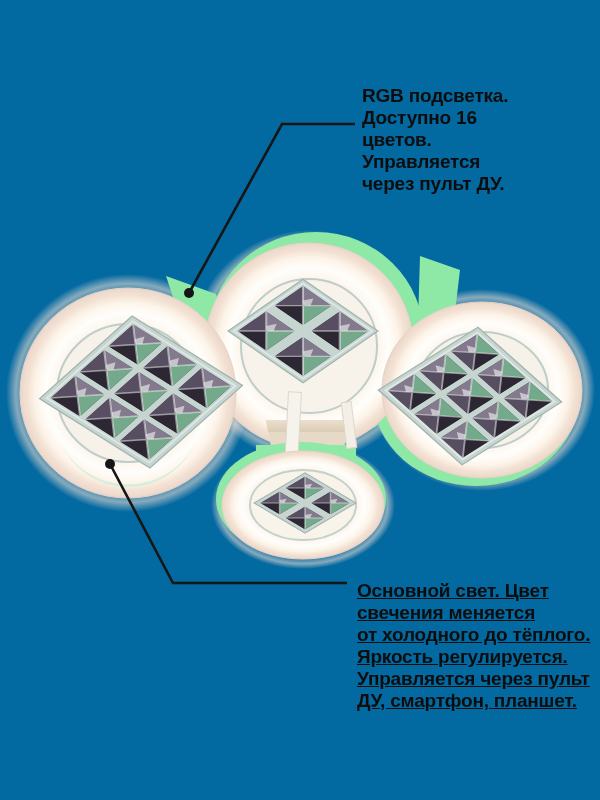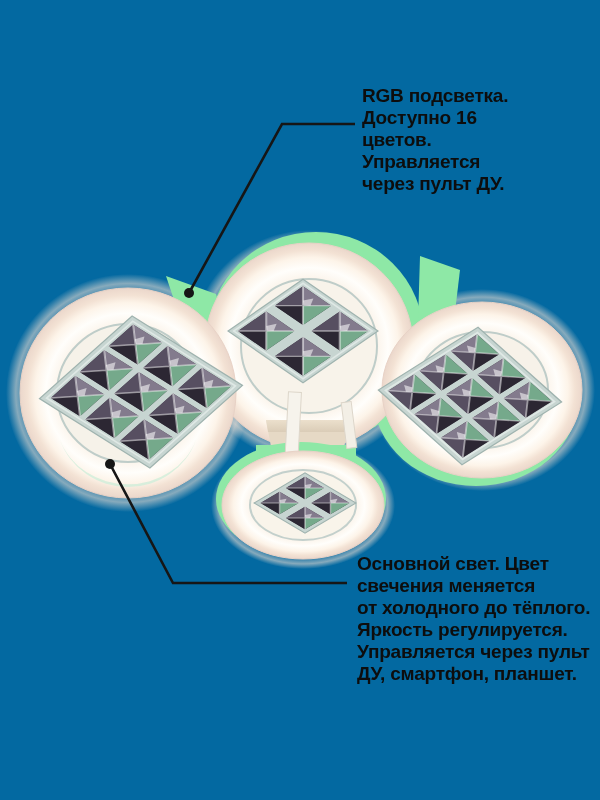--- a/index.html
+++ b/index.html
@@ -16,21 +16,21 @@
     position:absolute;
     font-family:"Liberation Sans",sans-serif;
     font-weight:700;
     font-size:19px;
     line-height:22px;
     letter-spacing:-0.2px;
     color:#0d0d0d;
     white-space:pre-line;
   }
   .note-top{left:362px;top:85px;width:200px;}
-  .note-bottom{left:357px;top:553px;width:240px;}
+  .note-bottom{left:357px;top:580px;width:240px;text-decoration:underline;}
 </style>
 </head>
 <body>
 
 <div id="canvas">
 
   <svg id="lamp-svg" viewBox="0 0 600 800" xmlns="http://www.w3.org/2000/svg">
     <defs>
       <radialGradient id="band">
         <stop offset="0%" stop-color="#f9f3e8"></stop>

